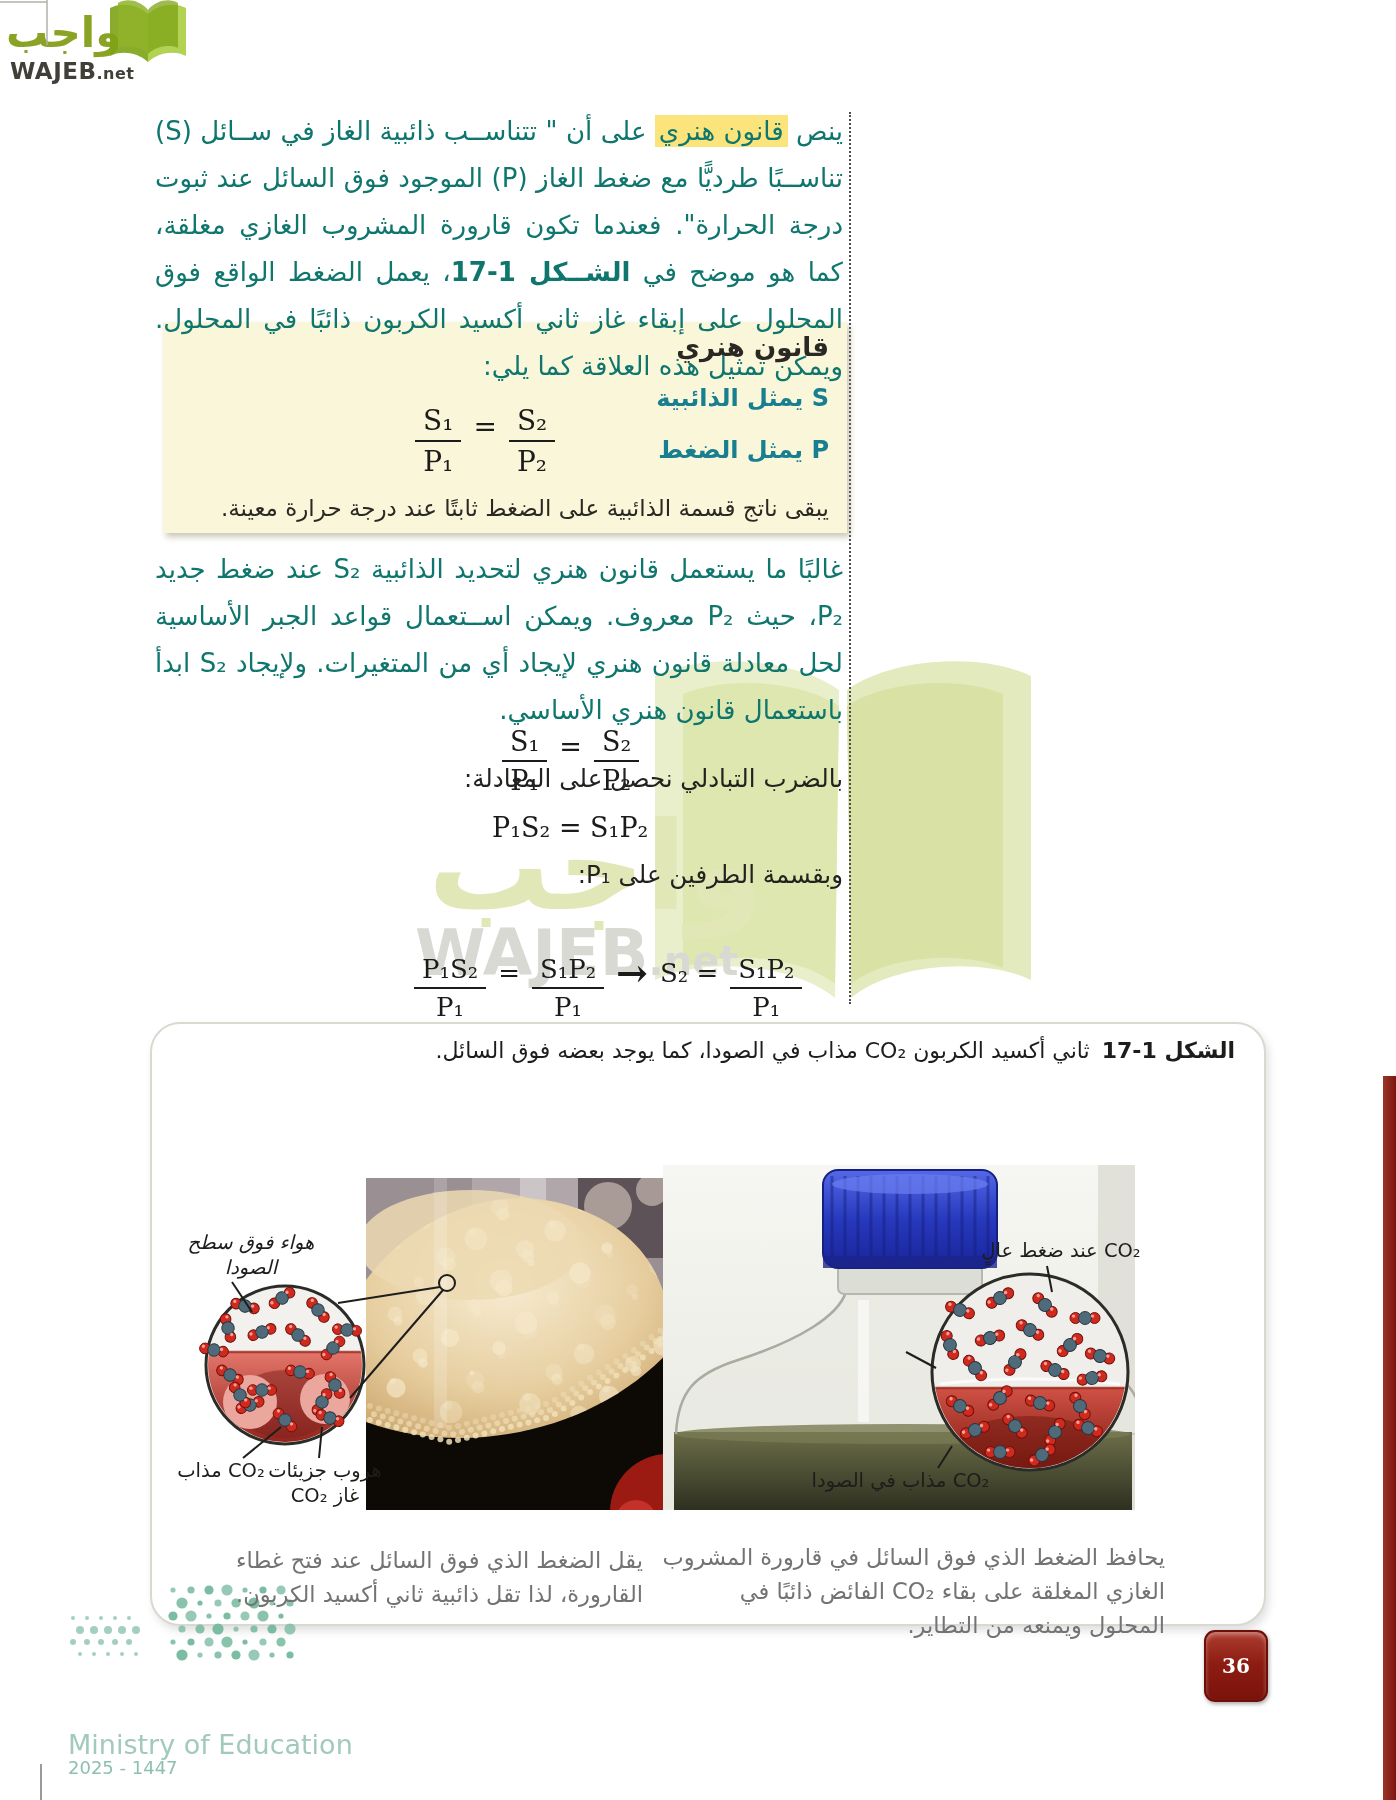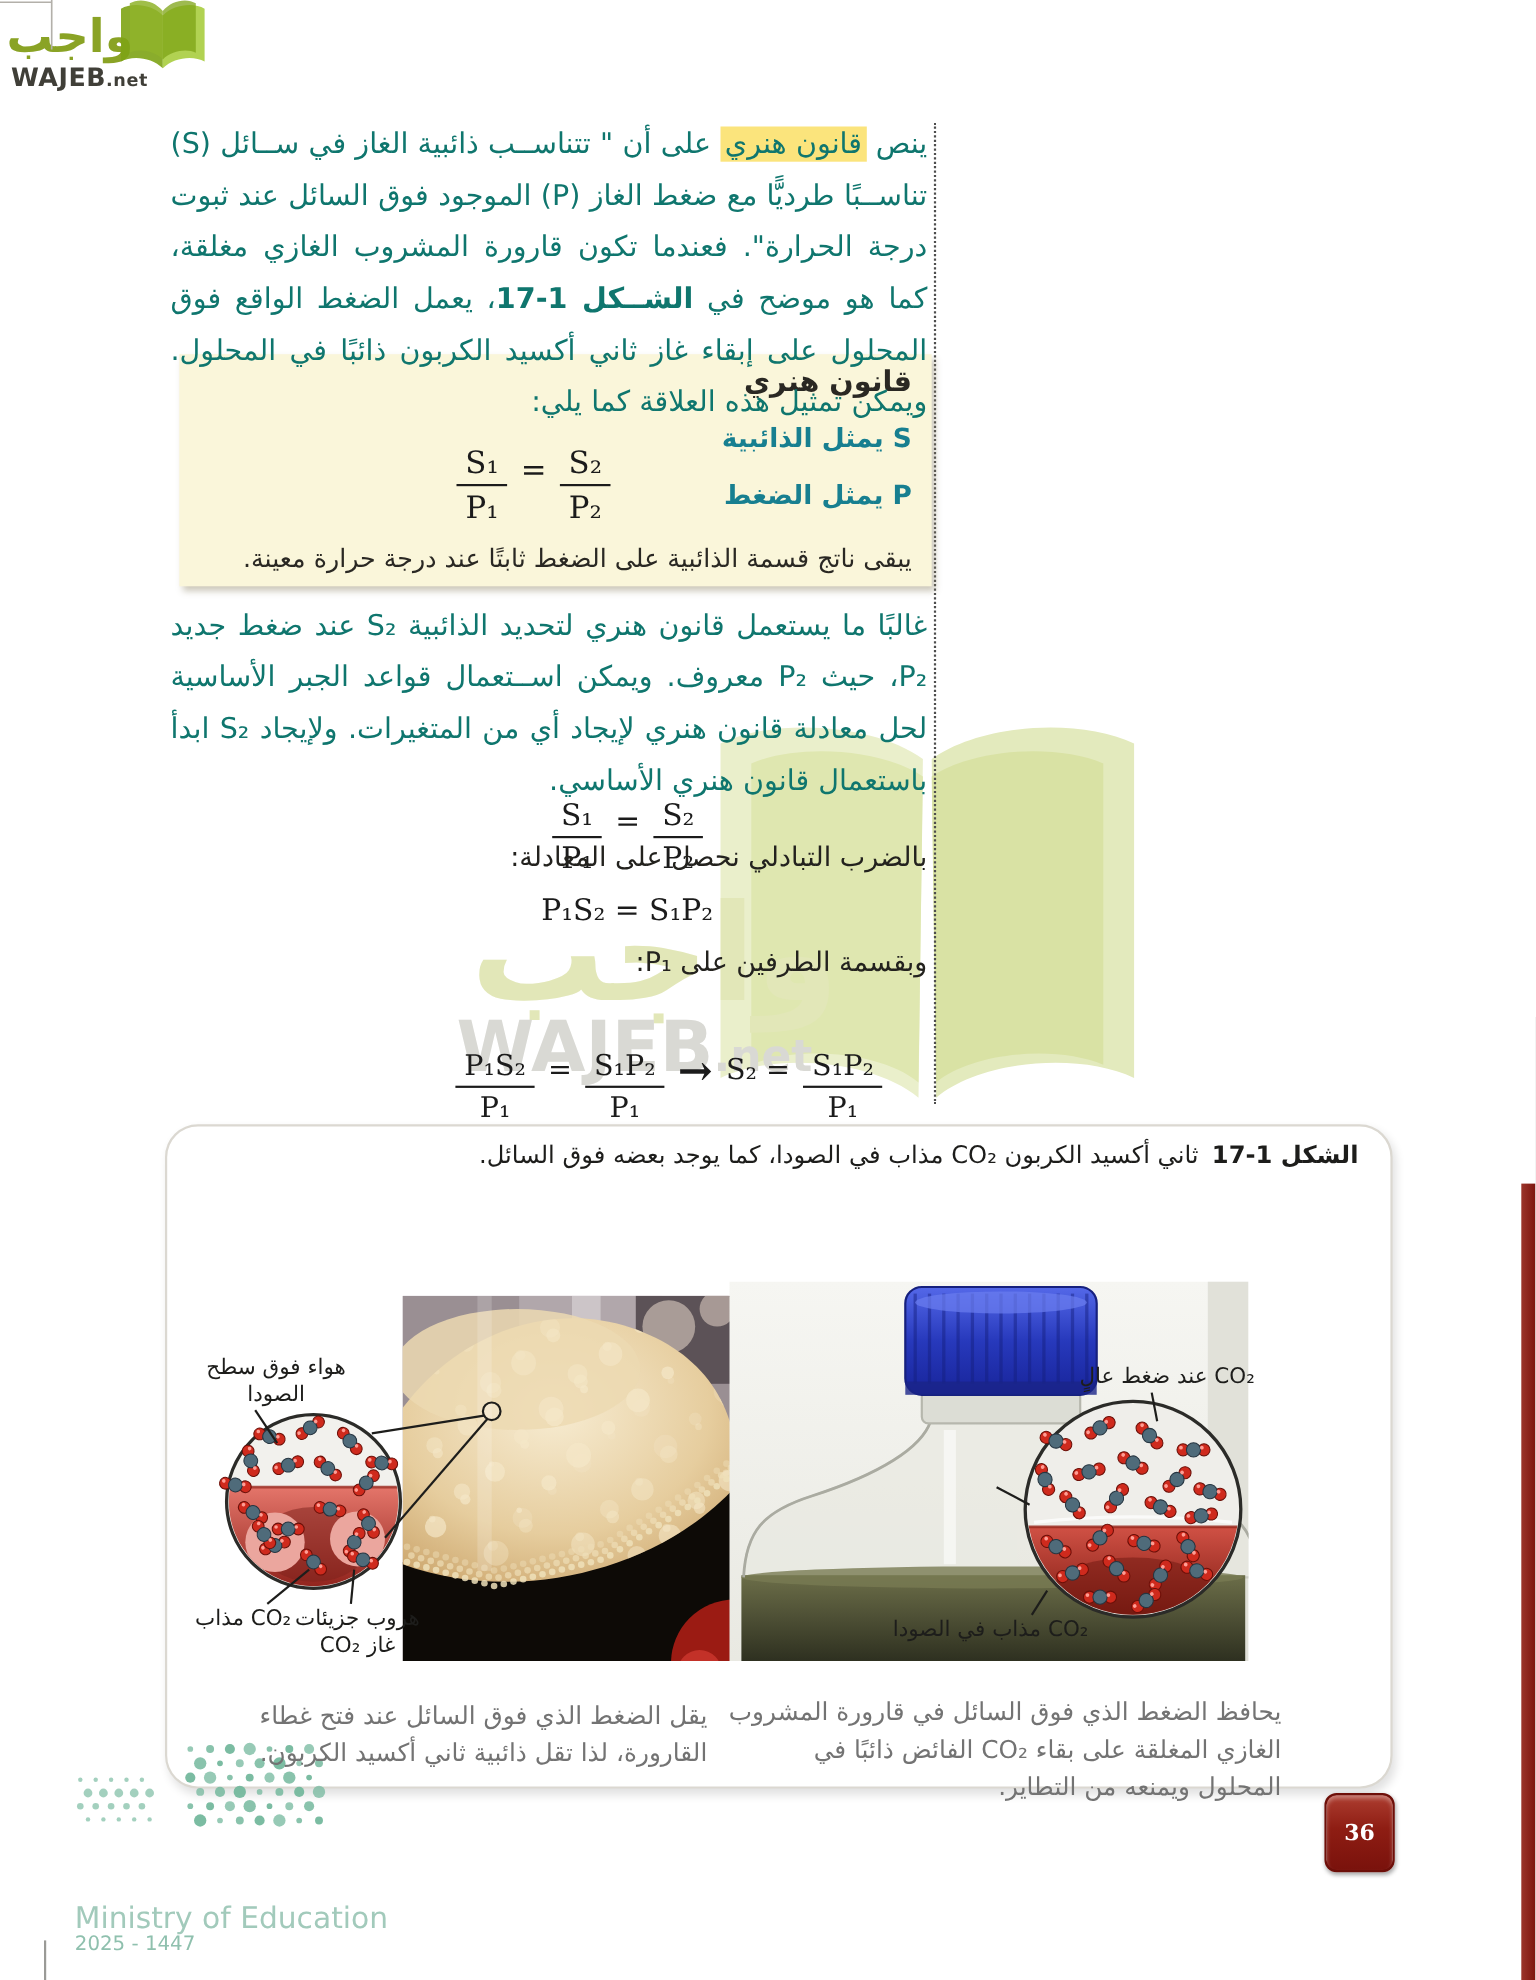--- a/index.html
+++ b/index.html
@@ -758,21 +758,21 @@
       <line x1="1047" y1="1266" x2="1052" y2="1292"></line>
       <line x1="906" y1="1352" x2="936" y2="1368"></line>
       <line x1="952" y1="1446" x2="938" y2="1468"></line>
     </g>
   </svg>
 
   <div class="abs fig-caption">
     <span class="cap-label">الشكل 1-17</span><span>ثاني أكسيد الكربون CO₂ مذاب في الصودا، كما يوجد بعضه فوق السائل.</span>
   </div>
 
-  <div class="abs diagram-label" style="left:170px;top:1230px;width:162px;">هواء فوق سطح الصودا</div>
+  <div class="abs diagram-label" style="left:170px;top:1230px;width:162px;font-style:italic;">هواء فوق سطح الصودا</div>
   <div class="abs diagram-label" style="left:162px;top:1458px;width:118px;">CO₂ مذاب</div>
   <div class="abs diagram-label" style="left:266px;top:1458px;width:118px;">هروب جزيئات غاز CO₂</div>
   <div class="abs diagram-label" style="left:952px;top:1238px;width:218px;">CO₂ عند ضغط عالٍ</div>
   <div class="abs diagram-label" style="left:798px;top:1468px;width:205px;">CO₂ مذاب في الصودا</div>
 
   <div class="abs photo-caption" style="left:175px;top:1543px;width:468px;">يقل الضغط الذي فوق السائل عند فتح غطاء القارورة، لذا تقل ذائبية ثاني أكسيد الكربون.</div>
   <div class="abs photo-caption" style="left:660px;top:1540px;width:505px;">يحافظ الضغط الذي فوق السائل في قارورة المشروب الغازي المغلقة على بقاء CO₂ الفائض ذائبًا في المحلول ويمنعه من التطاير.</div>
 
   <div class="abs page-badge">
     <span>36</span>

